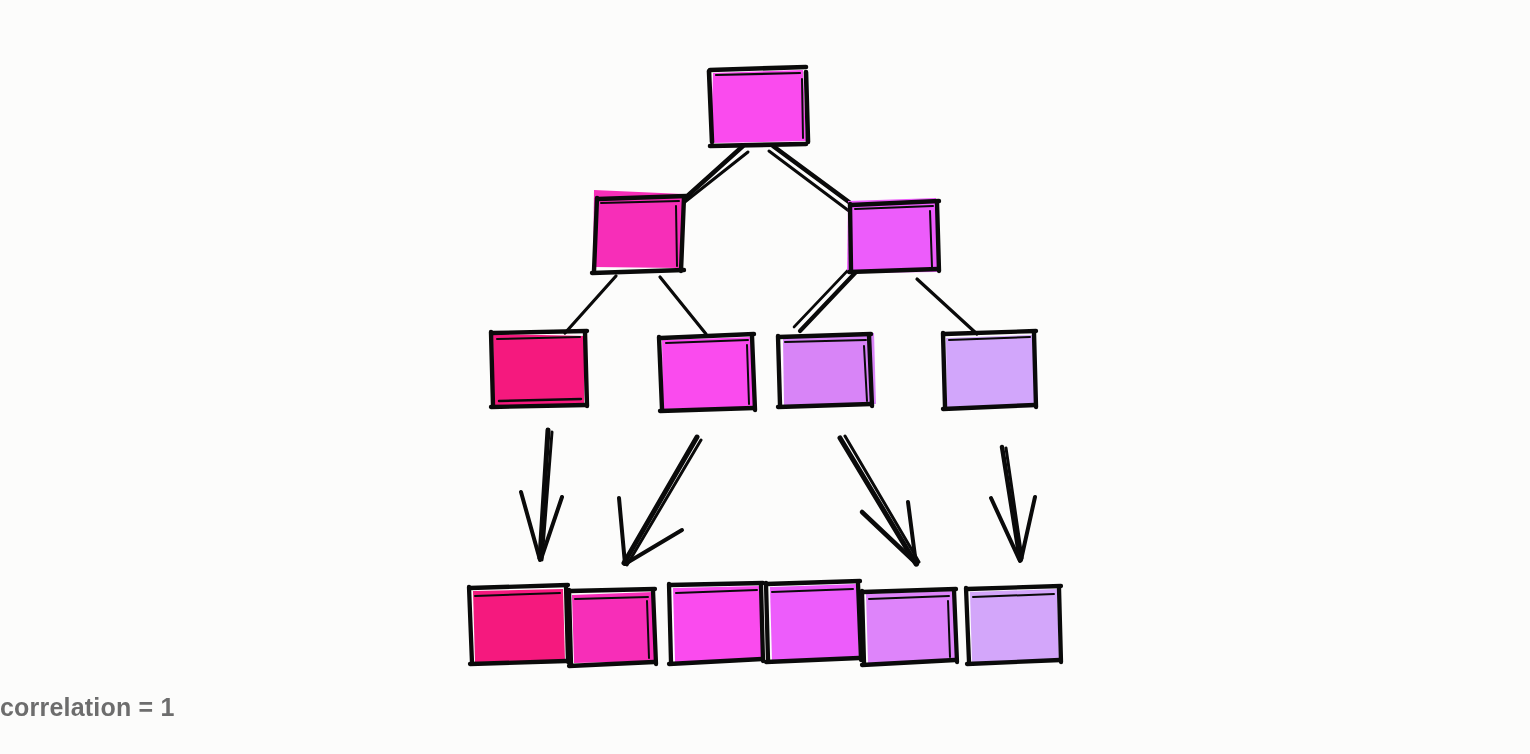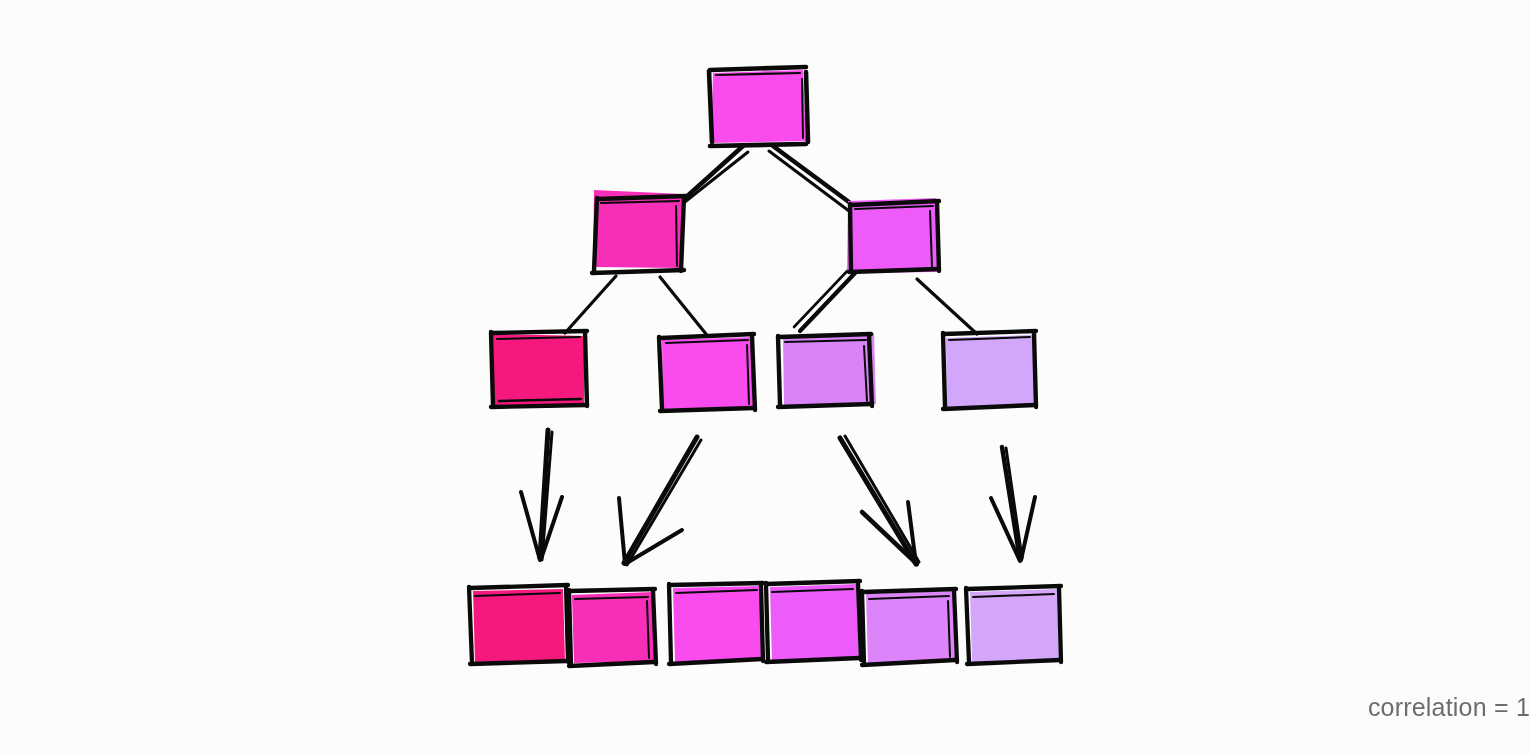--- a/index.html
+++ b/index.html
@@ -26,22 +26,23 @@
     top: 0;
     width: 1530px;
     height: 754px;
     display: block;
   }
   .caption-layer {
     position: absolute;
     left: 0;
     top: 693px;
     width: 1530px;
-    text-align: right;
+    text-align: left;
     pointer-events: none;
+    font-weight: bold;
   }
   .caption-text {
     font-family: "Liberation Sans", sans-serif;
     font-size: 25px;
     color: #6d6d6d;
     letter-spacing: 0.2px;
     white-space: nowrap;
   }
 </style>
 </head>

